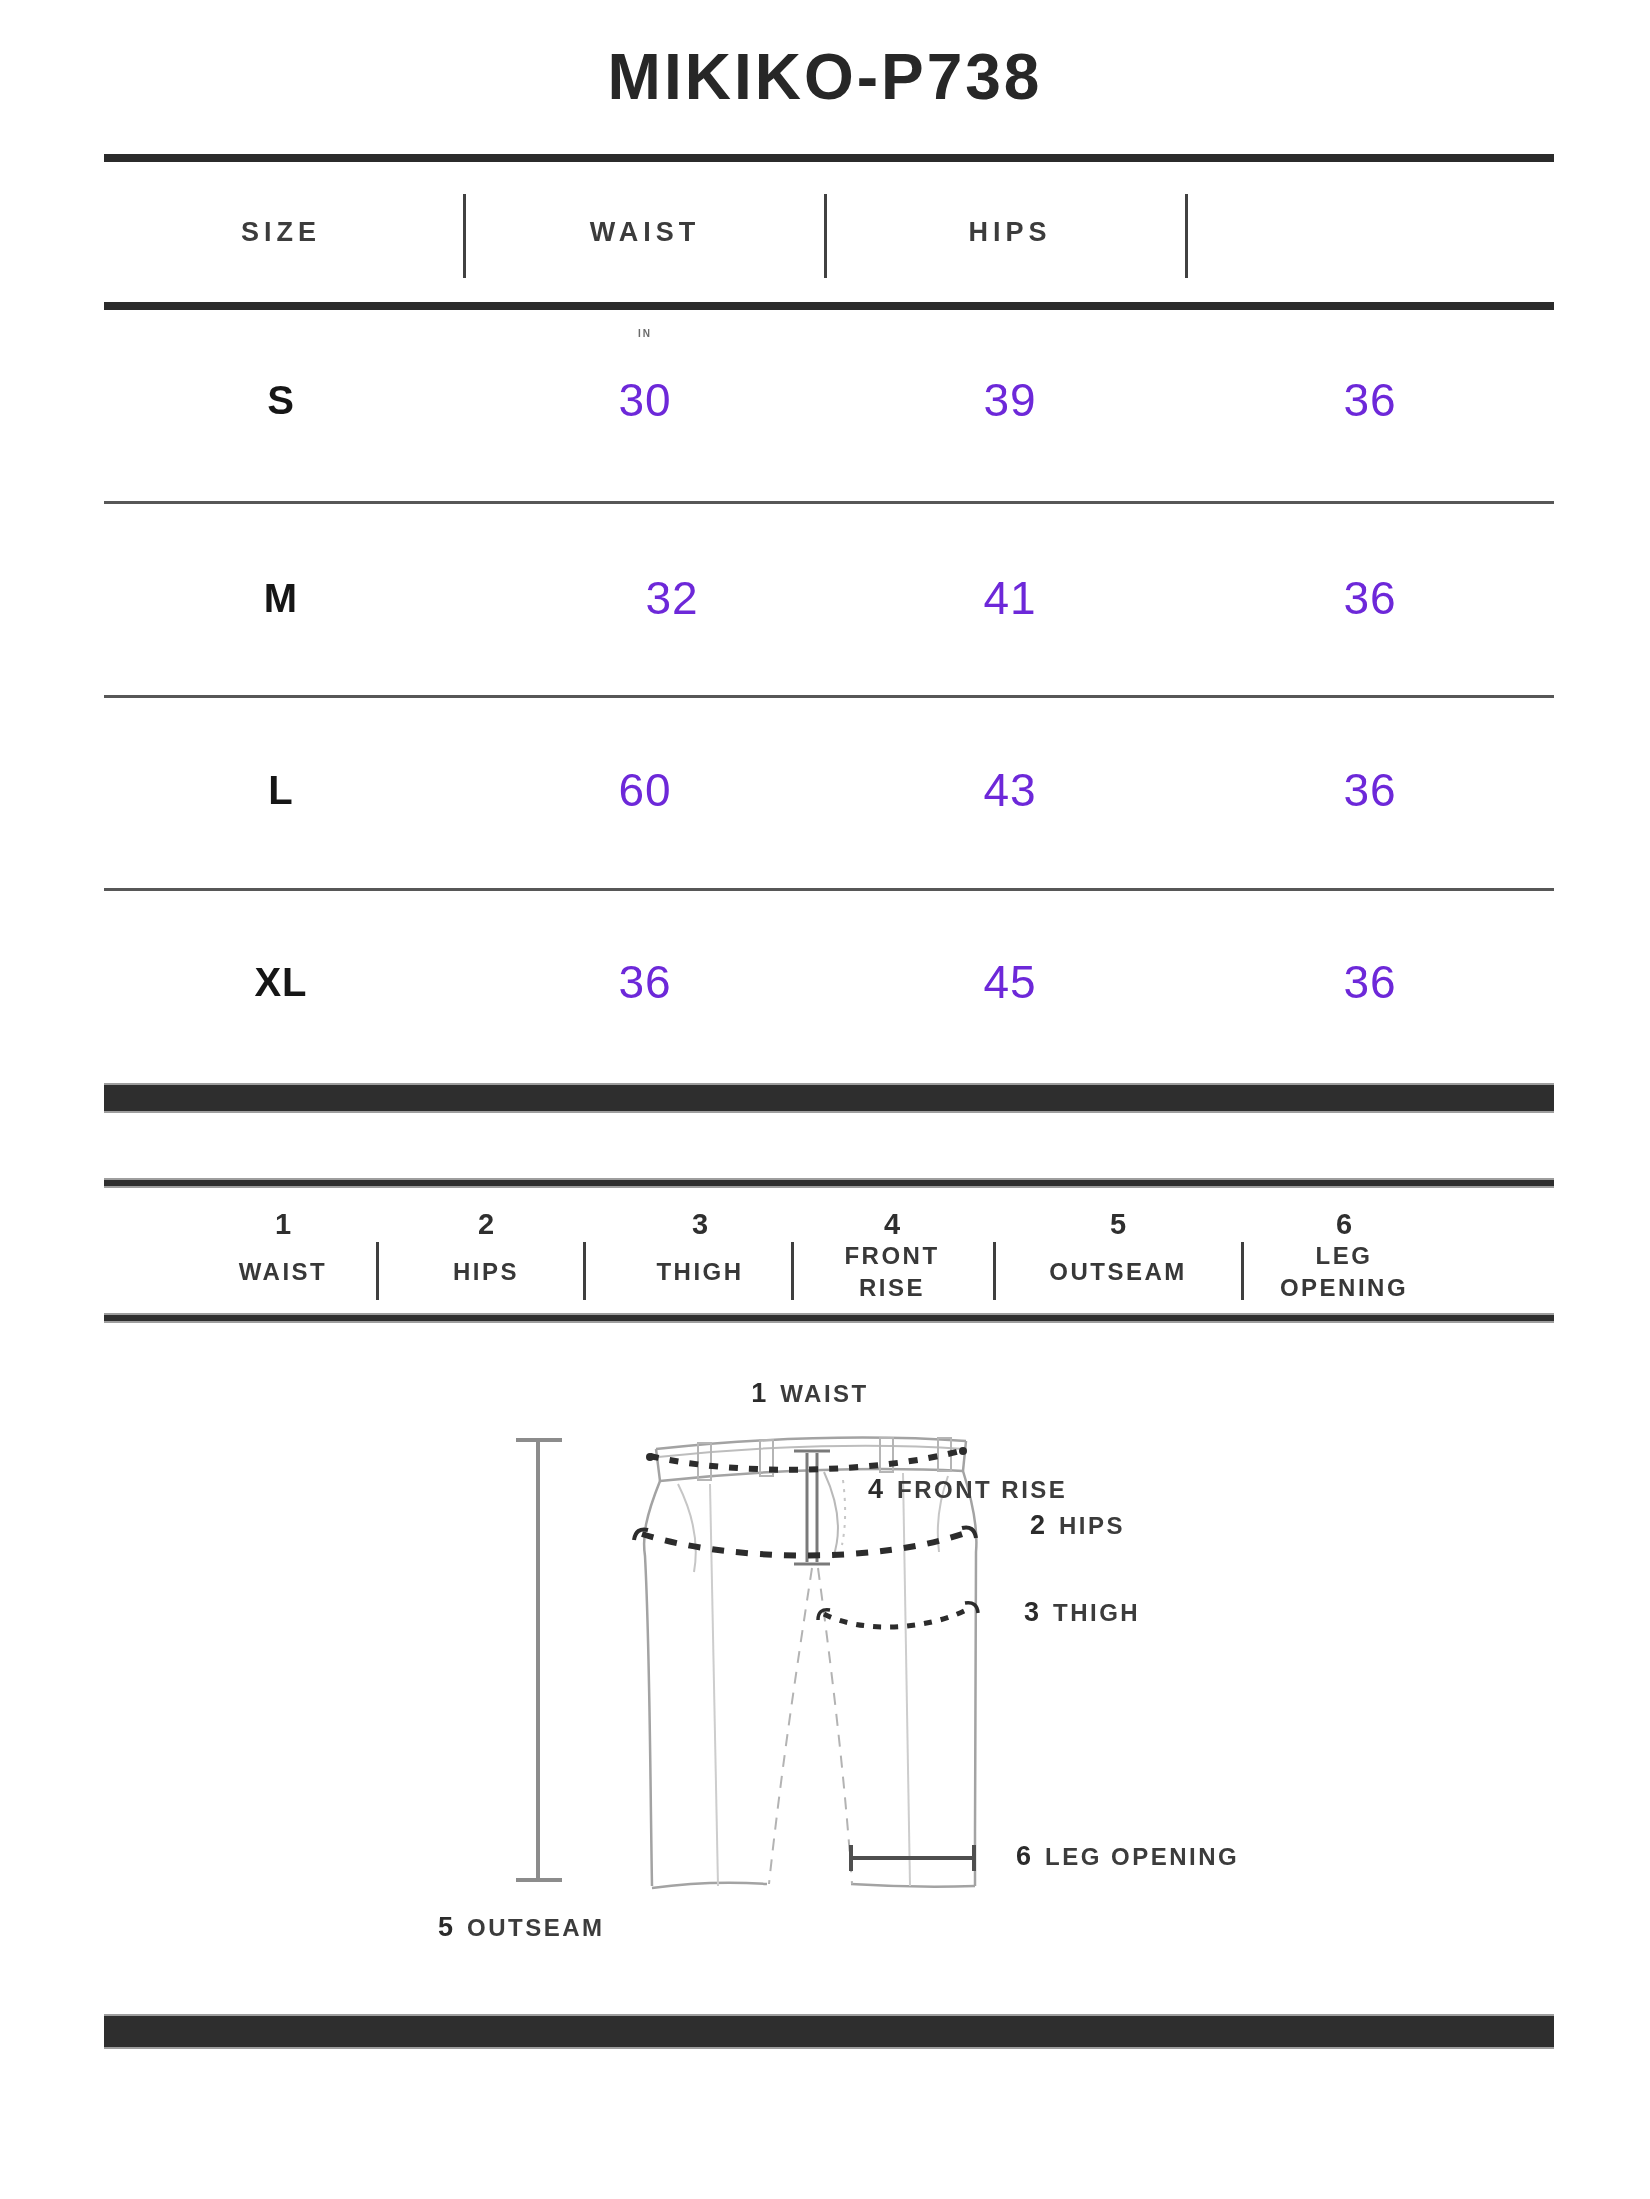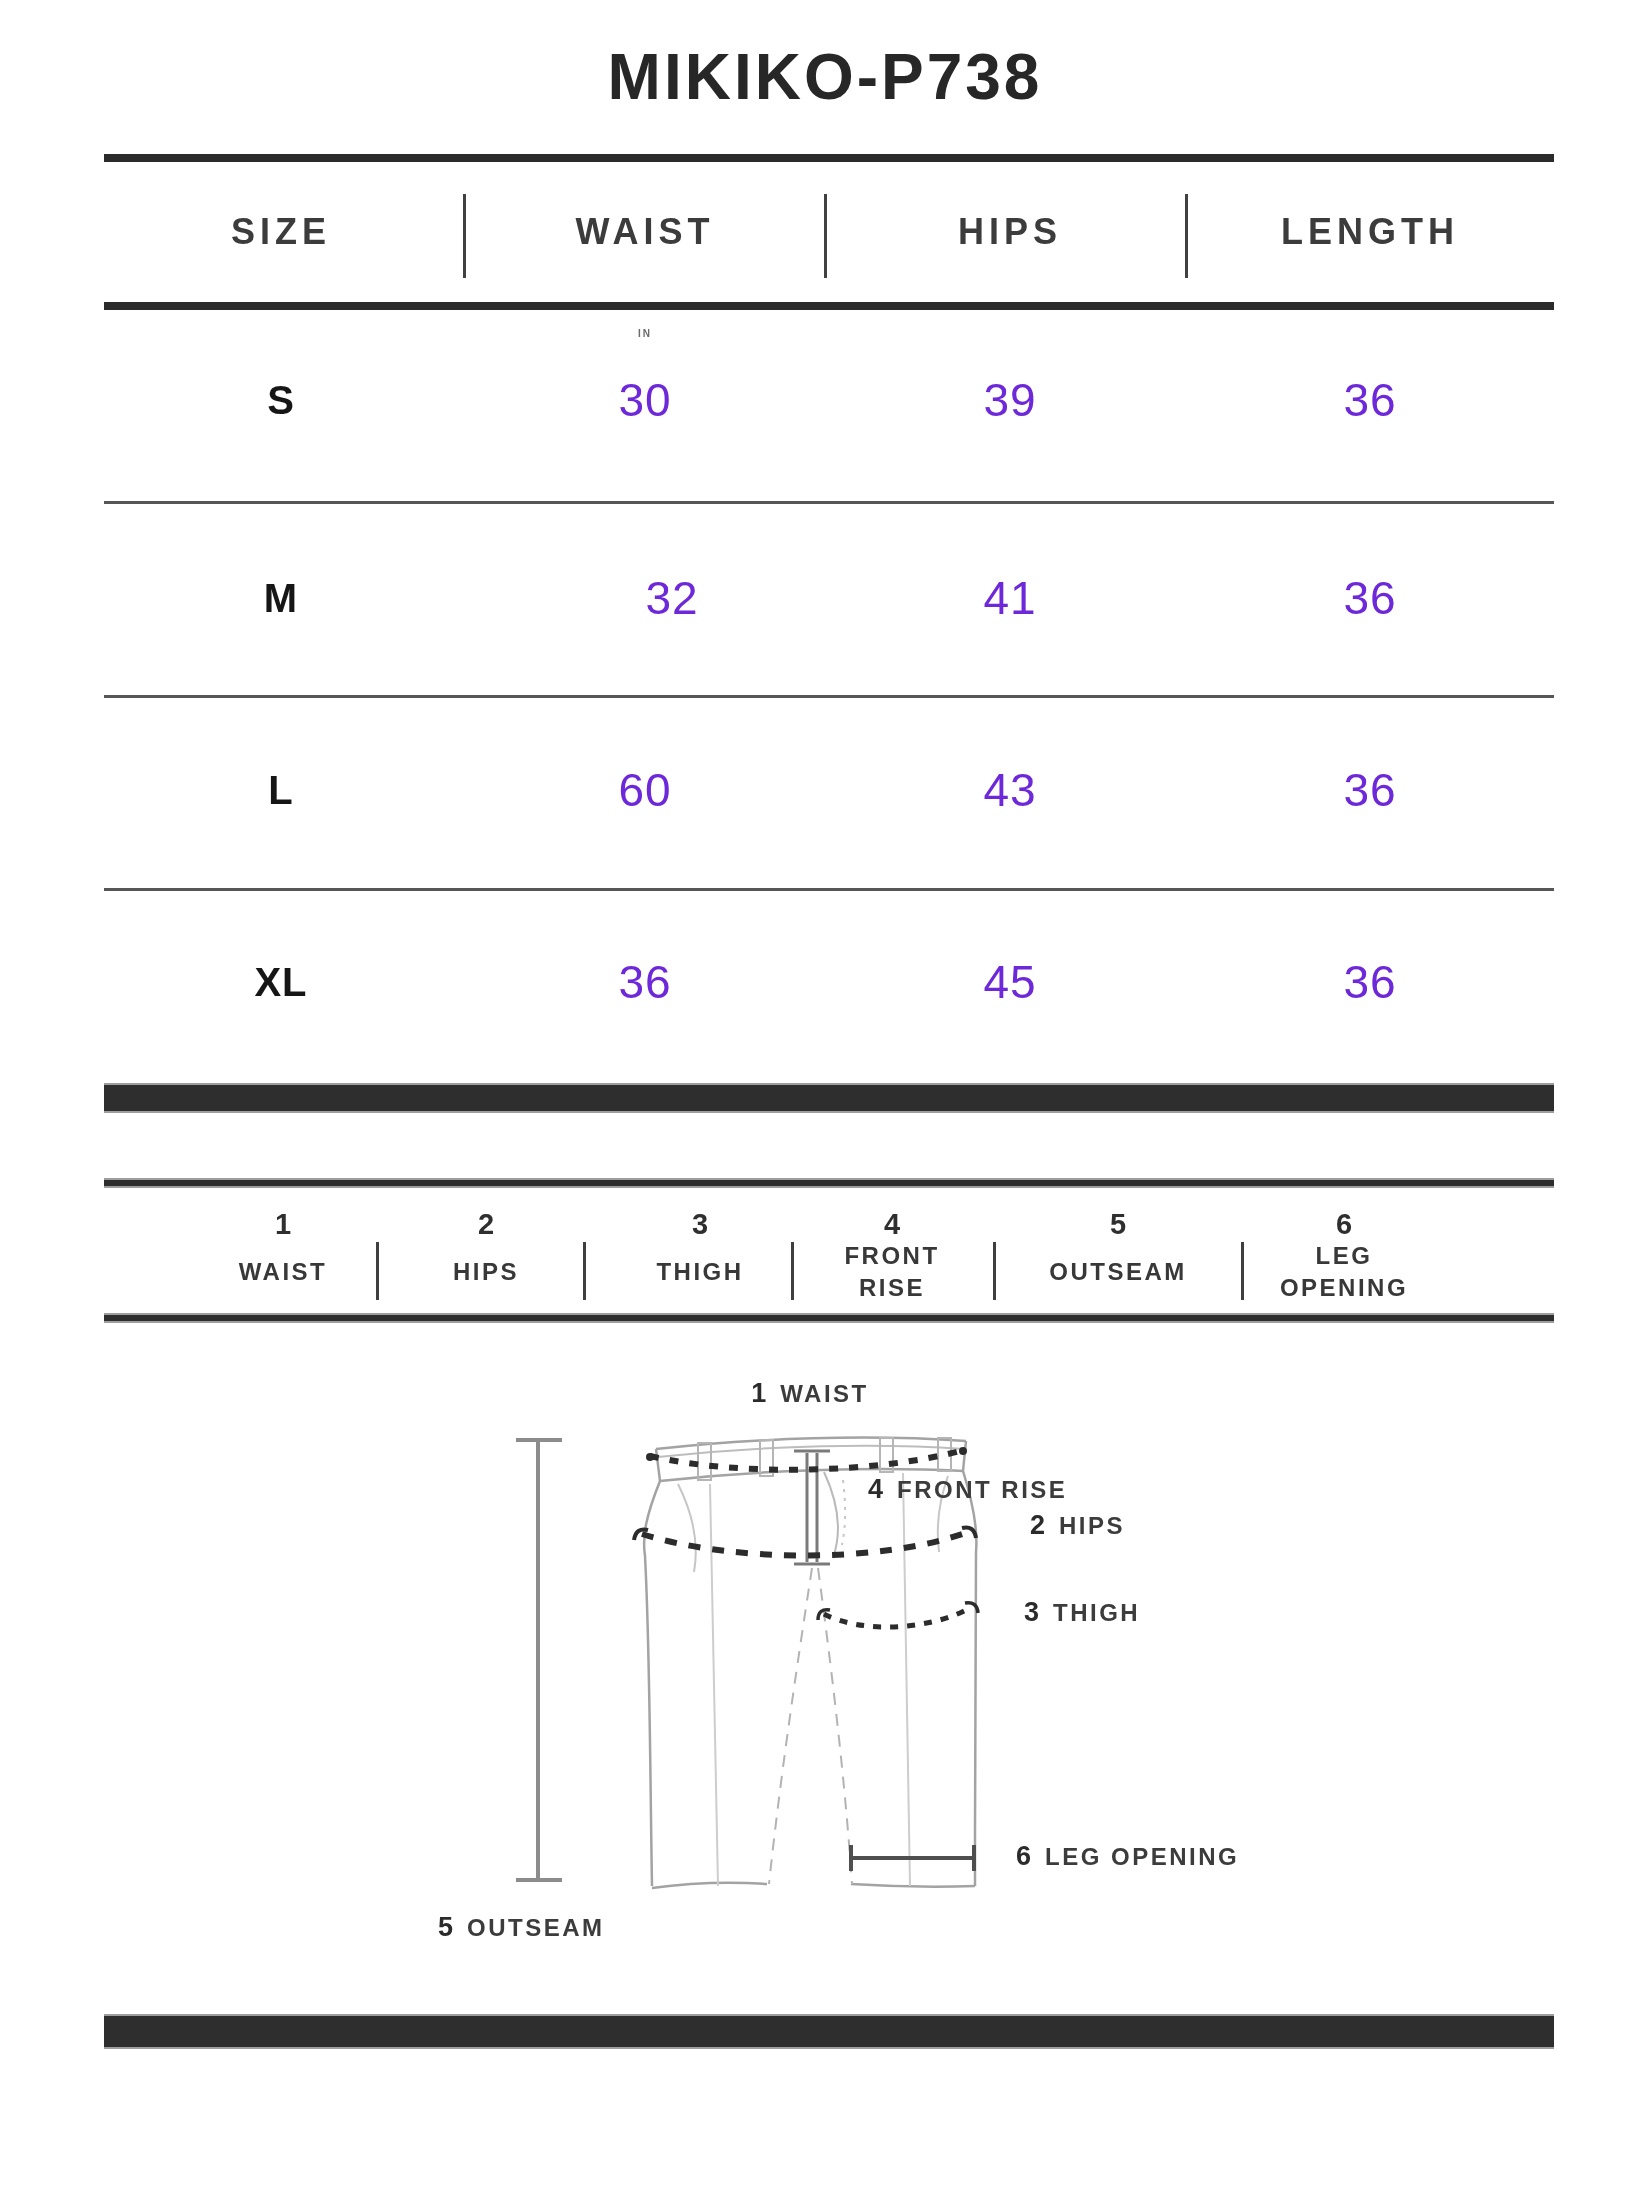--- a/index.html
+++ b/index.html
@@ -23,21 +23,21 @@
   .rule-thin{left:104px;width:1450px;height:3px;background:#575757;}
   .bar{
     left:104px;width:1450px;background:#2e2e2e;
     border-top:2px solid #9e9e9e;border-bottom:2px solid #9e9e9e;
     box-sizing:border-box;
   }
   
   .th-cell{
     height:140px;width:320px;top:162px;
     display:flex;align-items:center;justify-content:center;
-    font-size:36px;font-weight:700;letter-spacing:5px;color:#3c3c3c;
+    font-size:27px;font-weight:700;letter-spacing:5px;color:#3c3c3c;
   }
   .vdiv{width:3px;background:#414141;}
   .unit{
     top:328px;left:545px;width:200px;text-align:center;
     font-size:10px;letter-spacing:2px;color:#6b6b6b;font-weight:600;
   }
   .td-size,.td-num{
     width:320px;height:90px;
     display:flex;align-items:center;justify-content:center;
   }
@@ -69,21 +69,20 @@
 
 <div class="sheet">
 
   <div class="abs title">MIKIKO-P738</div>
 
   <div class="abs rule-thick" style="top:154px;"></div>
 
   <div class="abs th-cell" style="left:121px;">SIZE</div>
   <div class="abs th-cell" style="left:485px;">WAIST</div>
   <div class="abs th-cell" style="left:850px;">HIPS</div>
-  <div class="abs th-cell" style="left:1210px;">LENGTH</div>
 
   <div class="abs vdiv" style="left:463px;top:194px;height:84px;"></div>
   <div class="abs vdiv" style="left:824px;top:194px;height:84px;"></div>
   <div class="abs vdiv" style="left:1185px;top:194px;height:84px;"></div>
 
   <div class="abs rule-thick" style="top:302px;"></div>
 
   <div class="abs unit">IN</div>
 
   <div>

